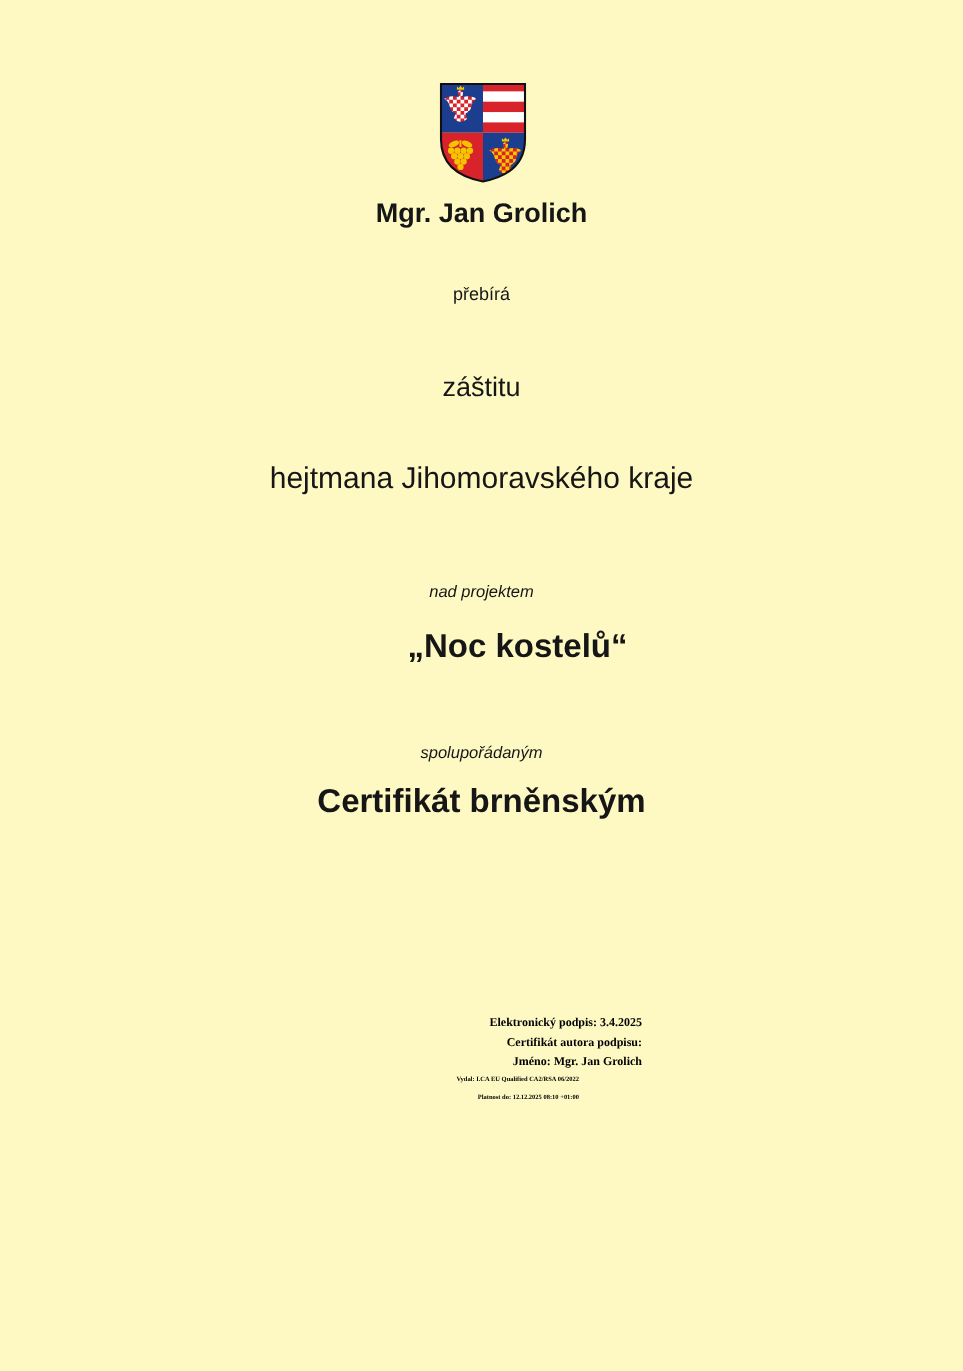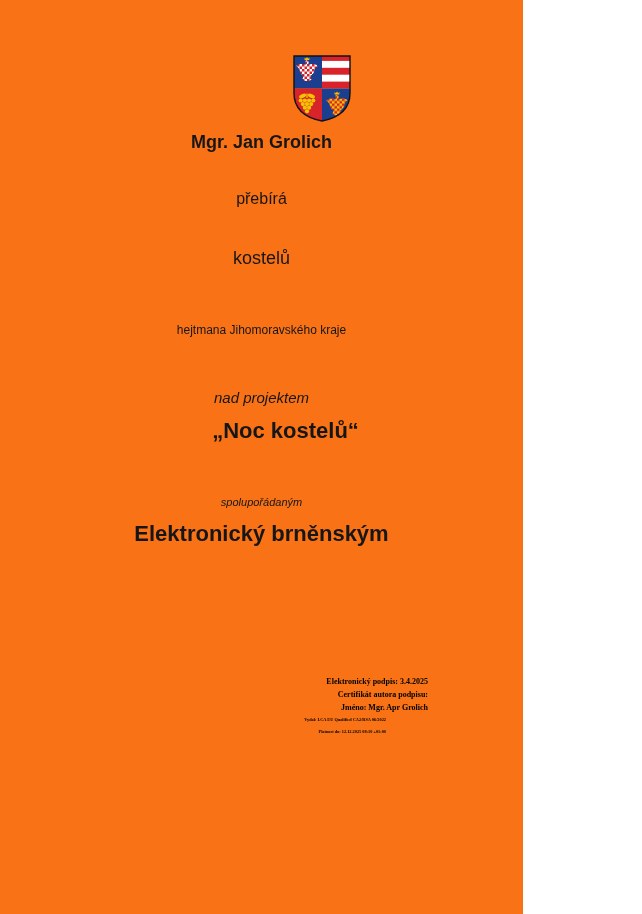--- a/index.html
+++ b/index.html
@@ -1,36 +1,36 @@
 <!DOCTYPE html>
 <html><head>
 <meta charset="utf-8">
 <style>
   html,body{margin:0;padding:0;background:#ffffff;}
   .page{
     position:relative;
-    width:523px;height:914px;
-    background:#f97316;
+    width:642px;height:914px;
+    background:#fef9c3;
     font-family:"Liberation Sans",sans-serif;
     color:#161616;
     overflow:hidden;
   }
   .line{
     position:absolute;left:0;width:100%;
     text-align:center;line-height:1.15;
     white-space:pre;
   }
   .b{font-weight:bold;}
   .i{font-style:italic;}
   .coa{position:absolute;left:292px;top:54px;width:60px;height:69px;}
   .t-name{top:132px;font-size:18px;}
-  .t-verb{top:190px;font-size:16px;}
+  .t-verb{top:190px;font-size:12px;}
   .t-object{top:248px;font-size:18px;}
-  .t-title{top:324px;font-size:12px;}
-  .t-projintro{top:389px;font-size:15px;}
+  .t-title{top:308px;font-size:20px;}
+  .t-projintro{top:389px;font-size:11px;}
   .t-project{top:418px;font-size:22px;padding-left:24px;}
   .t-coorg{top:496px;font-size:11px;}
   .t-organizer{top:521px;font-size:22px;}
   .t-eventdate{top:584px;font-size:19px;}
   .t-placedate{top:809px;font-size:17px;}
   .stamp{
     position:absolute;left:278px;top:675px;width:150px;
     font-family:"Liberation Serif",serif;
     font-weight:bold;color:#000000;text-align:right;
   }
@@ -96,29 +96,29 @@
             <circle cx="17.1" cy="53.7" r="2.1"></circle>
           <circle cx="15" cy="57.3" r="2.1"></circle>
         </g>
       </g>
       <path d="M2 2 H58 V39 C58 55.5 46.5 63.8 30 67 C13.5 63.8 2 55.5 2 39 Z" fill="none" stroke-width="1.4" stroke="#111111"></path>
     </svg>
   </div>
 
   <div class="line b t-name">Mgr. Jan Grolich</div>
   <div class="line t-verb">přebírá</div>
-  <div class="line t-object">kostelů</div>
+  <div class="line t-object">záštitu</div>
   <div class="line t-title">hejtmana Jihomoravského kraje</div>
   <div class="line i t-projintro">nad projektem</div>
   <div class="line b t-project">„Noc kostelů“</div>
   <div class="line i t-coorg">spolupořádaným</div>
-  <div class="line b t-organizer">Elektronický brněnským</div>
+  <div class="line b t-organizer">Certifikát brněnským</div>
 
   <div class="stamp">
     <div class="s1">Elektronický podpis: 3.4.2025</div>
     <div class="s1">Certifikát autora podpisu:</div>
-    <div class="s1">Jméno: Mgr. Apr Grolich</div>
+    <div class="s1">Jméno: Mgr. Jan Grolich</div>
     <div class="s2">Vydal: I.CA EU Qualified CA2/RSA 06/2022</div>
     <div class="s2">Platnost do: 12.12.2025 08:10 +01:00</div>
   </div>
 
 
 </div>
 
 </body></html>

